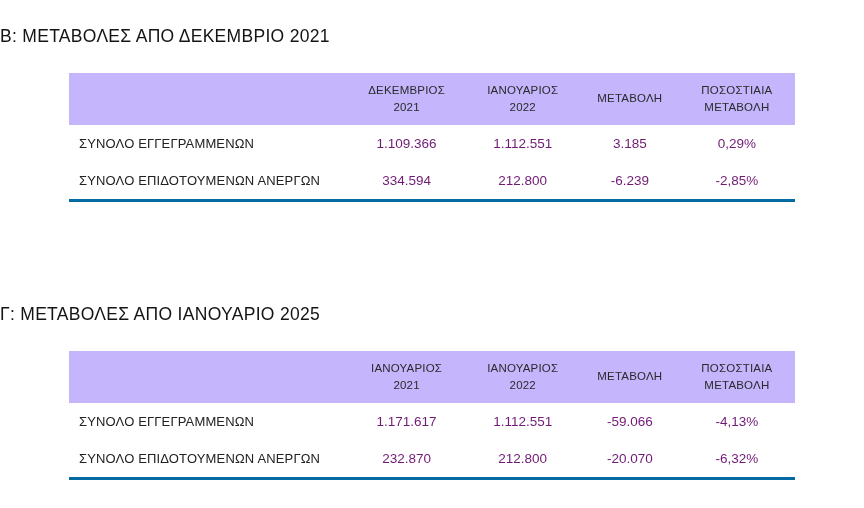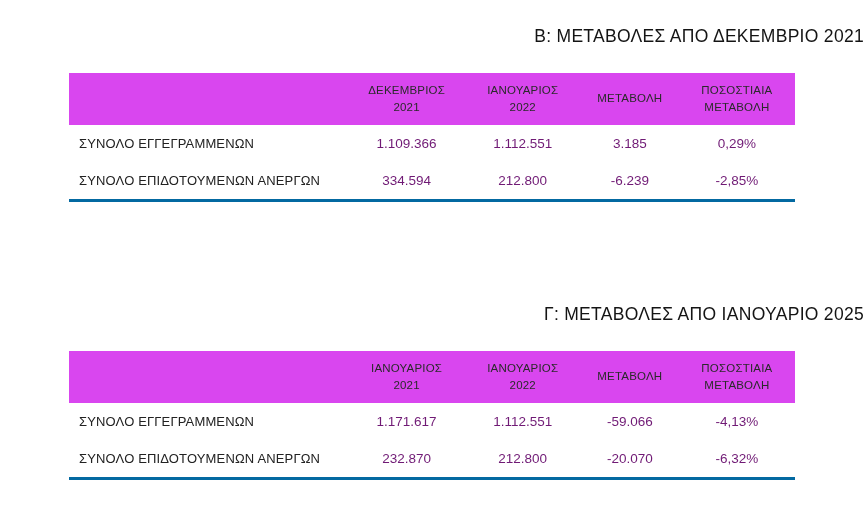--- a/index.html
+++ b/index.html
@@ -21,41 +21,41 @@
   }
   .section {
     position: absolute;
     left: 0;
     width: 864px;
   }
   #section-b { top: 0; }
   #section-c { top: 278px; }
 
   .section-title {
-    text-align: right;
+    text-align: left;
     font-size: 17.5px;
     letter-spacing: 0.3px;
     color: #141414;
     margin: 0;
     font-weight: normal;
     padding-top: 26px;
   }
 
   .table-wrap {
     margin: 0 auto;
     width: 726px;
     padding-top: 26px;
   }
   table.data {
     border-collapse: collapse;
     width: 100%;
     table-layout: fixed;
   }
   table.data thead tr {
-    background: #d946ef;
+    background: #c4b5fd;
   }
   table.data thead th {
     font-weight: normal;
     font-size: 11.5px;
     color: #2a2a2a;
     letter-spacing: 0.2px;
     padding: 9px 6px 10px 6px;
     vertical-align: middle;
     line-height: 1.45;
     text-align: center;

